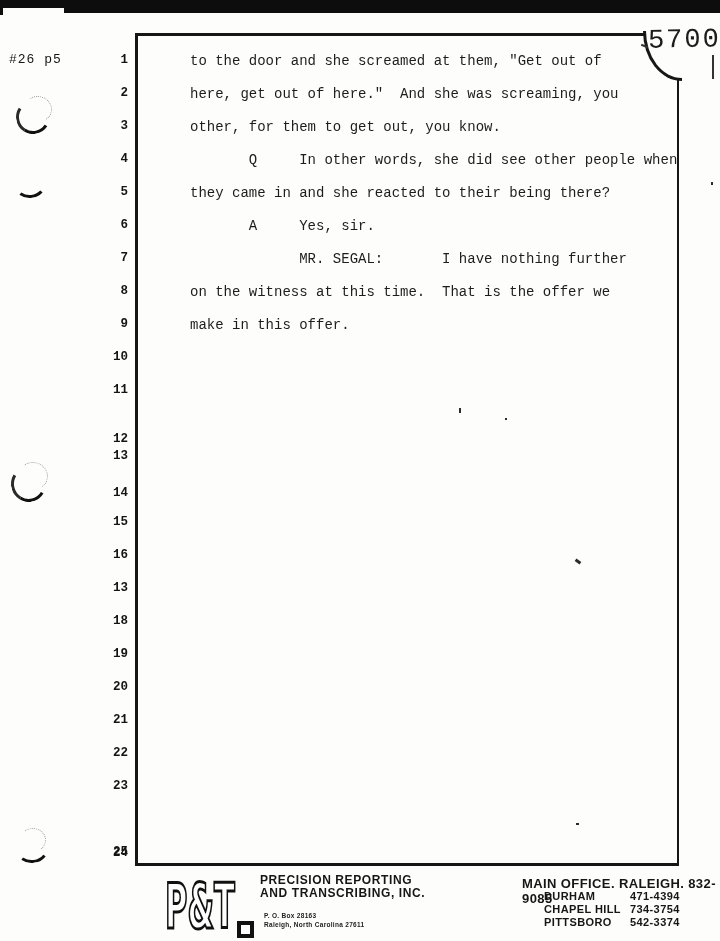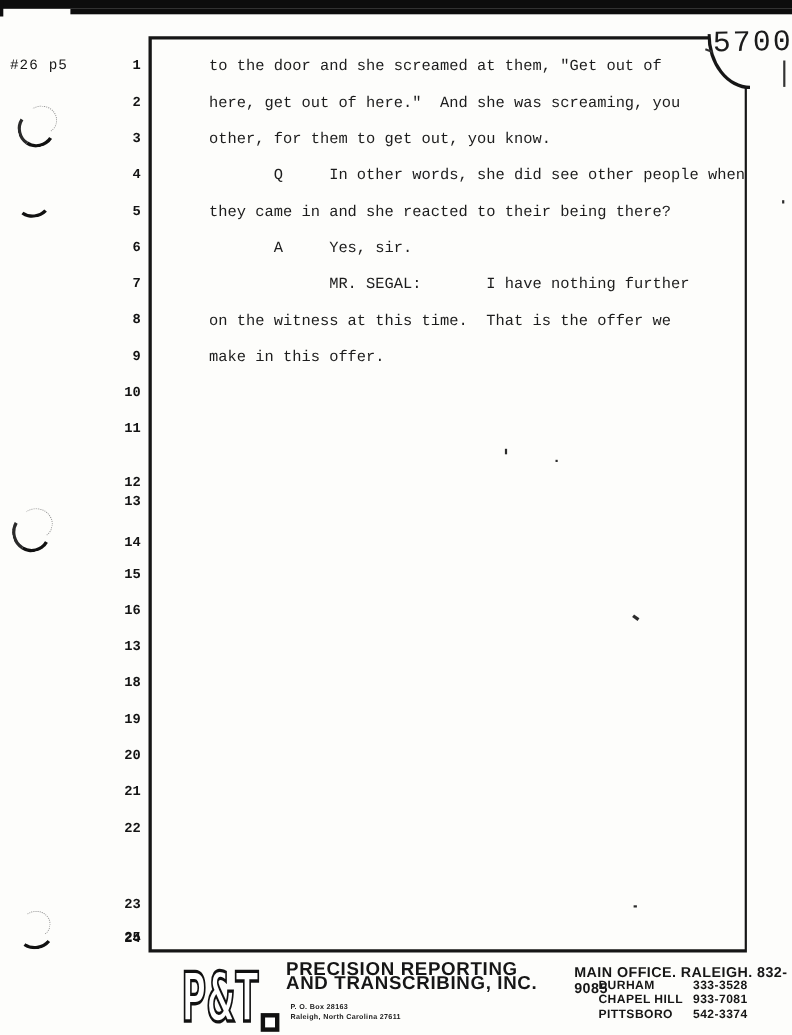--- a/index.html
+++ b/index.html
@@ -38,21 +38,21 @@
   .arc-b{border-bottom-color:#111;}
   .arc-bl{border-bottom-color:#111;border-left-color:#2a2a2a;}
   .arc-faint{position:absolute;border:1px dotted #9a9a9a;border-radius:50%;
              border-bottom-color:transparent;border-left-color:transparent;z-index:1;}
   
   .speck{position:absolute;background:#2c2c2c;z-index:1;}
   
   .footer{position:absolute;left:16px;top:866px;width:720px;height:75px;
           font-family:"Liberation Sans","DejaVu Sans",sans-serif;}
   .logo-wrap{position:absolute;left:148px;top:6px;width:92px;height:68px;}
-  .company{position:absolute;left:244px;top:8px;font-size:17px;font-weight:700;
+  .company{position:absolute;left:244px;top:8px;font-size:12px;font-weight:700;
            letter-spacing:.6px;color:#161616;line-height:13px;}
   .pobox{position:absolute;left:248px;top:46px;font-size:6.5px;font-weight:700;
          letter-spacing:.3px;color:#222;line-height:8.5px;}
   .main-office{position:absolute;left:506px;top:10px;font-size:13px;font-weight:600;
                letter-spacing:.4px;color:#161616;}
   .office-list{position:absolute;left:528px;top:24px;font-size:11px;font-weight:600;
                color:#161616;}
   .office-row{display:flex;line-height:13px;}
   .office-city{width:86px;letter-spacing:.4px;}
   .office-phone{letter-spacing:.4px;}
@@ -88,21 +88,21 @@
     <div class="line-no" style="top: 396px;">13</div>
     <div class="line-no" style="top: 417px; margin-top: 16px;">14</div>
     <div class="line-no" style="top: 462px;">15</div>
     <div class="line-no" style="top: 495px;">16</div>
     <div class="line-no" style="top: 528px;">13</div>
     <div class="line-no" style="top: 561px;">18</div>
     <div class="line-no" style="top: 594px;">19</div>
     <div class="line-no" style="top: 627px;">20</div>
     <div class="line-no" style="top: 660px;">21</div>
     <div class="line-no" style="top: 693px;">22</div>
-    <div class="line-no" style="top: 726px; margin-top: 36px;">23</div>
+    <div class="line-no" style="top: 726px;">23</div>
     <div class="line-no" style="top: 793px;">24</div>
     <div class="line-no" style="top: 792px;">25</div>
   </div>
 
 <div class="t-text">
     <div class="tline" style="top: 0px;">to the door and she screamed at them, "Get out of</div>
     <div class="tline" style="top: 33px;">here, get out of here."  And she was screaming, you</div>
     <div class="tline" style="top: 66px;">other, for them to get out, you know.</div>
     <div class="tline" style="top: 99px;">       Q     In other words, she did see other people when</div>
     <div class="tline" style="top: 132px;">they came in and she reacted to their being there?</div>
@@ -139,24 +139,24 @@
     <div>AND TRANSCRIBING, INC.</div>
   </div>
   <div class="pobox">
     <div>P. O. Box 28163</div>
     <div>Raleigh, North Carolina  27611</div>
   </div>
   <div class="main-office">MAIN OFFICE. RALEIGH. 832-9085</div>
   <div class="office-list">
       <div class="office-row">
         <span class="office-city">DURHAM</span>
-        <span class="office-phone">333-3528</span>
+        <span class="office-phone">471-4394</span>
       </div>
       <div class="office-row">
         <span class="office-city">CHAPEL HILL</span>
-        <span class="office-phone">933-7081</span>
+        <span class="office-phone">734-3754</span>
       </div>
       <div class="office-row">
         <span class="office-city">PITTSBORO</span>
         <span class="office-phone">542-3374</span>
       </div>
     </div>
 </div>
 
 </body></html>

